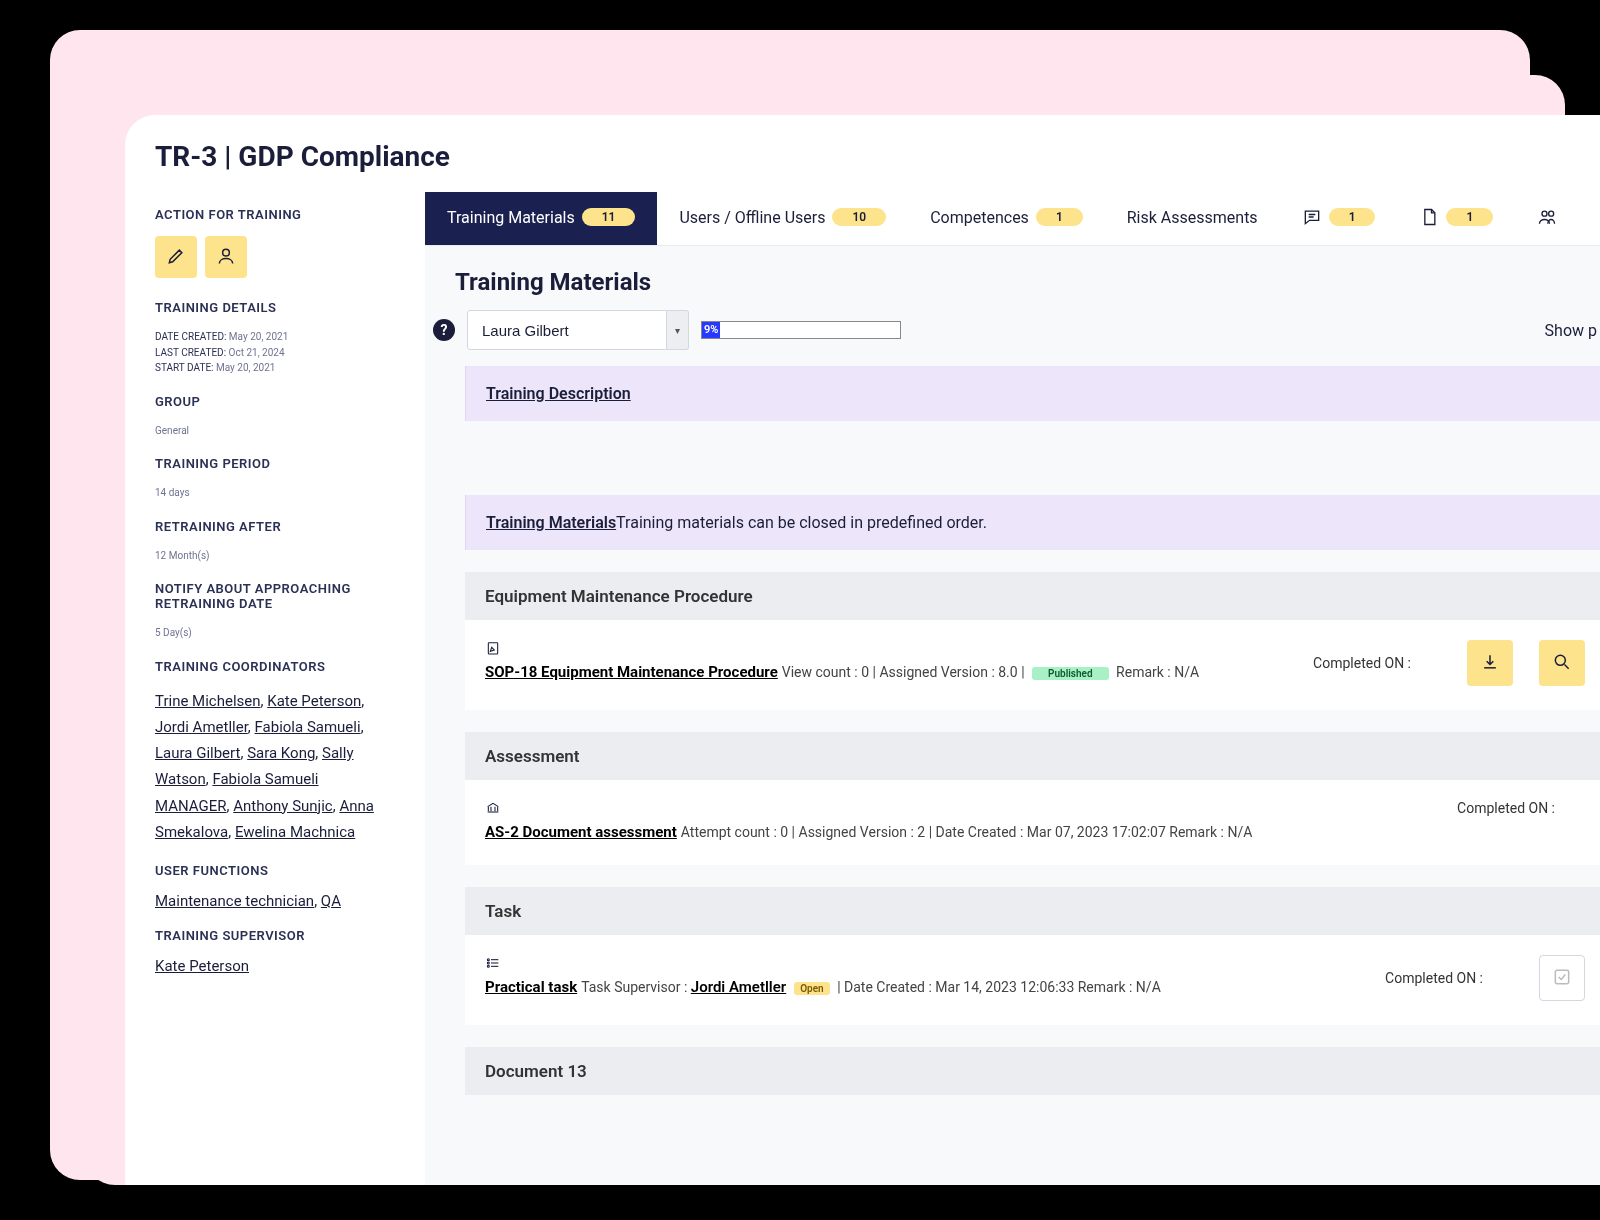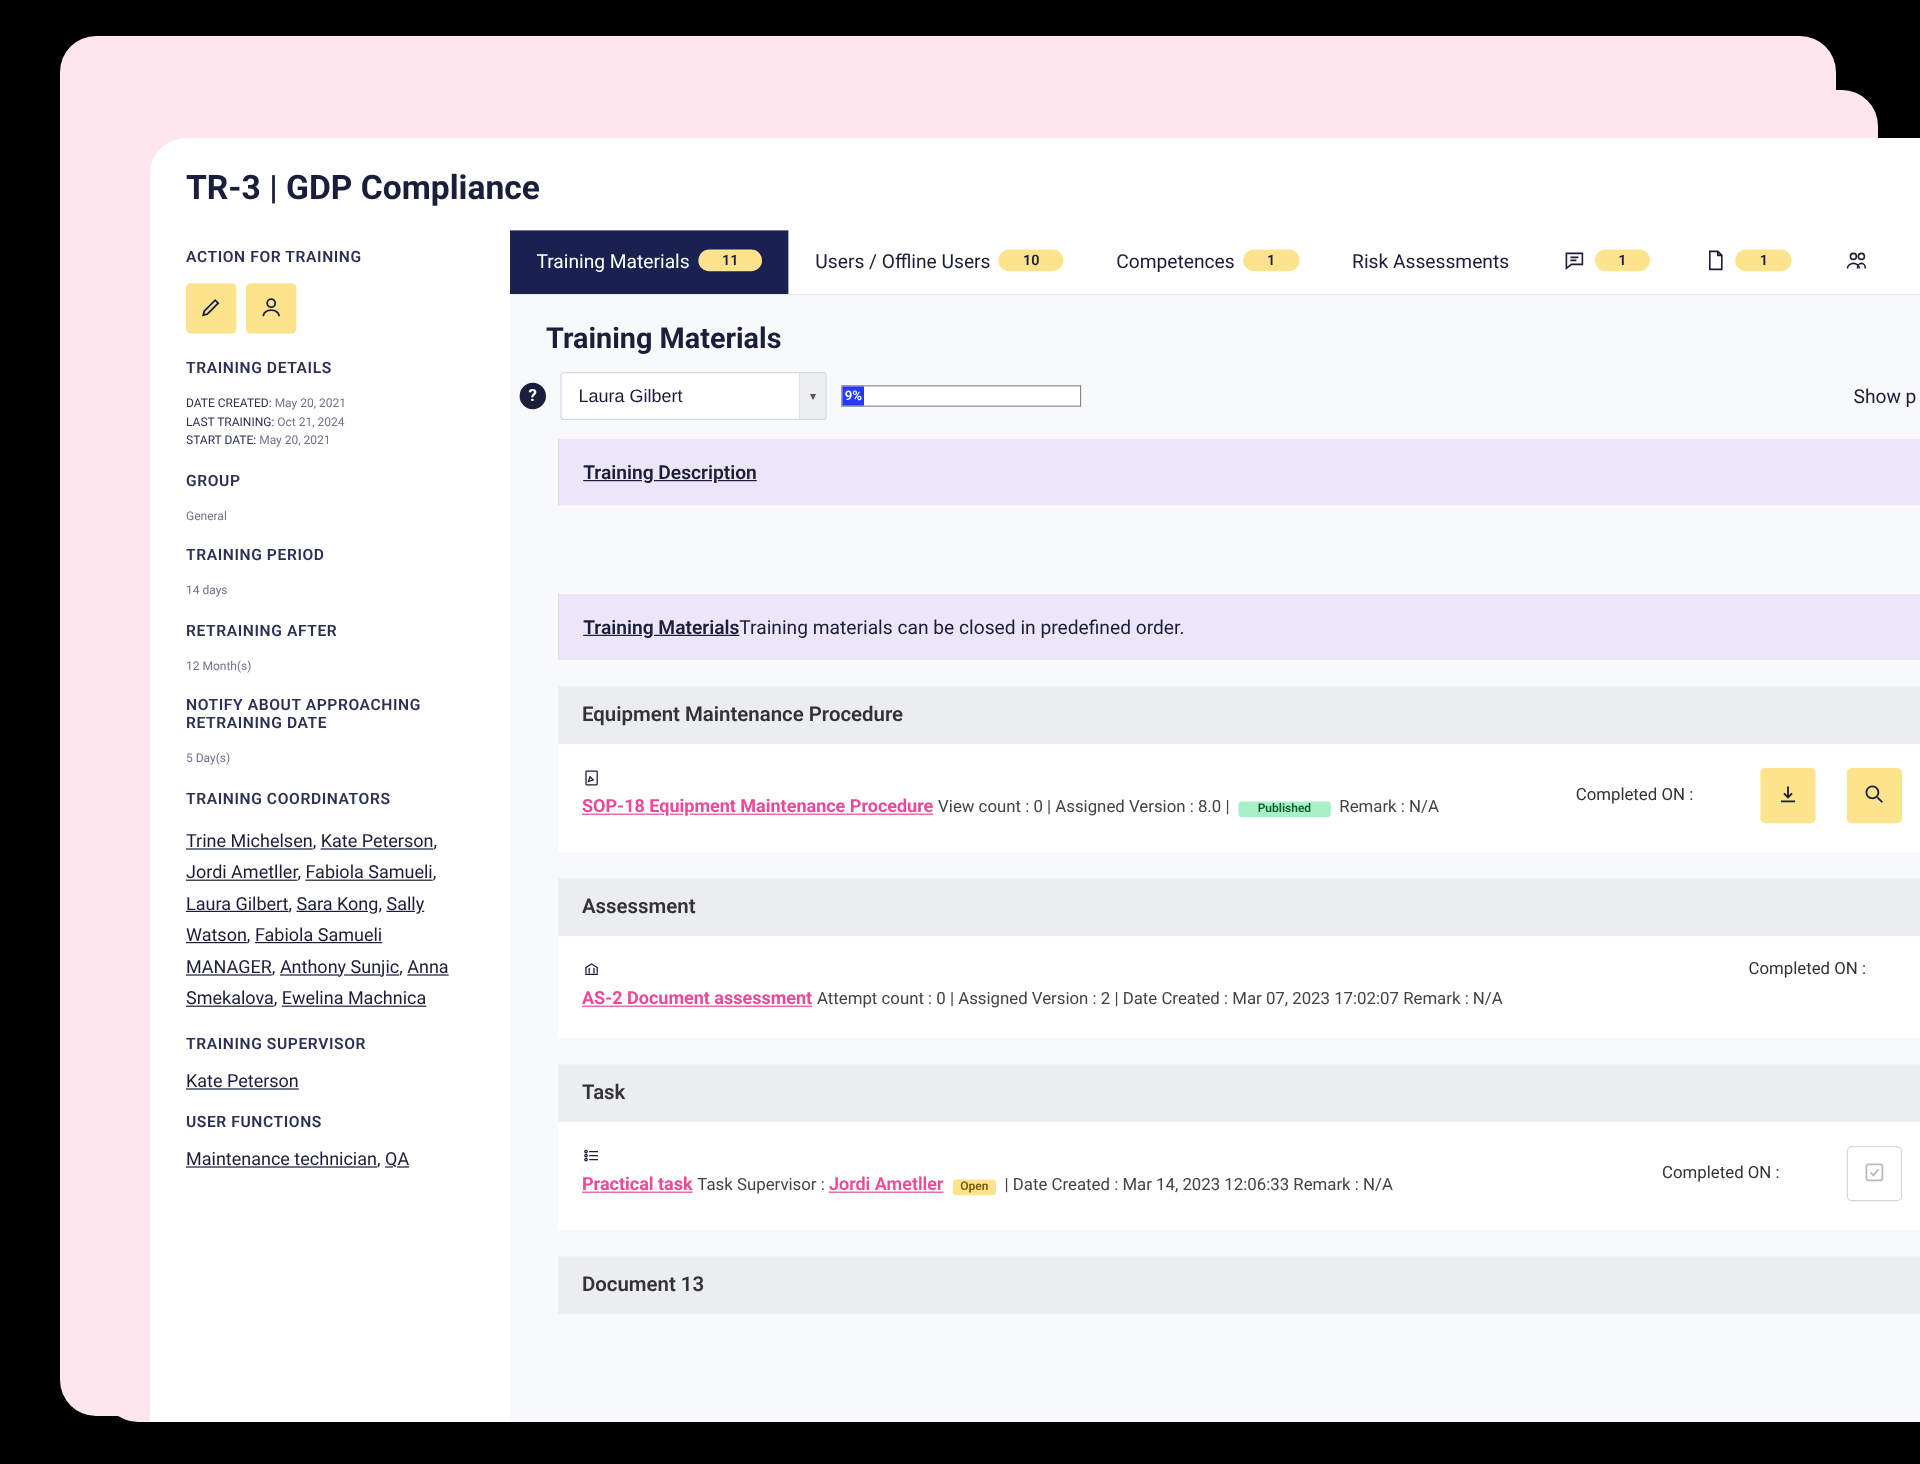--- a/index.html
+++ b/index.html
@@ -40,21 +40,21 @@
 .show-link { margin-left: auto; color: #1a1e3a; font-size: 16px; cursor: pointer; }
 .panel { padding: 0 0 0 40px; }
 .info-bar { background: #EDE5F9; border-left: 1px solid #e0d6f0; padding: 18px 20px; font-size: 16px; color: #1a1e3a; margin-top: 2px; }
 .info-bar .u { text-decoration: underline; font-weight: 600; }
 .info-bar.plain { background: transparent; border: none; height: 70px; }
 .cat-header { background: #ebedf0; padding: 14px 20px; font-size: 17px; font-weight: 600; color: #333; margin-top: 22px; }
 .item-card { background: #fff; padding: 20px 20px 24px; display: flex; align-items: flex-start; }
 .item-icon { width: 16px; height: 16px; margin-bottom: 6px; }
 .item-icon svg { width: 16px; height: 16px; stroke: #1a1e3a; fill: none; stroke-width: 1.6; }
 .item-body { flex: 1; }
-.item-title { font-size: 15px; font-weight: 700; text-decoration: underline; color: #ec4899; cursor: pointer; }
+.item-title { font-size: 15px; font-weight: 700; text-decoration: underline; color: #000000; cursor: pointer; }
 .item-meta { font-size: 14px; color: #444; display: inline; }
 .pill-pub { background: #a8f0c6; color: #0a5c2e; font-size: 10px; padding: 1px 16px; border-radius: 3px; margin: 0 4px; font-weight: 600; }
 .pill-open { background: #FDE38C; color: #7a5a00; font-size: 10px; padding: 1px 6px; border-radius: 3px; margin: 0 4px; font-weight: 600; }
 .item-right { display: flex; align-items: center; gap: 26px; }
 .completed { font-size: 14px; color: #333; margin-right: 30px; white-space: nowrap; }
 .sq-btn { width: 46px; height: 46px; background: #FDE38C; border: none; border-radius: 4px; cursor: pointer; display: flex; align-items: center; justify-content: center; }
 .sq-btn svg { width: 20px; height: 20px; stroke: #1a1e3a; fill: none; stroke-width: 1.8; }
 .sq-btn.ghost { background: #fff; border: 1px solid #d4d7e0; }
 .sq-btn.ghost svg { stroke: #bbb; }
 .coord-list a { color: #1a1e3a; }
@@ -81,21 +81,21 @@
           <span><svg viewBox="0 0 24 24">
                 <circle cx="12" cy="8" r="4"></circle>
                 <path d="M4 21c0-4 4-6 8-6s8 2 8 6"></path>
               </svg></span>
         </button>
       </div>
 
       <div class="sidebar-heading">TRAINING DETAILS</div>
       <div class="detail-block">
         <div class="detail-line"><span class="detail-label">DATE CREATED:</span> <span class="detail-val">May 20, 2021</span></div>
-        <div class="detail-line"><span class="detail-label">LAST TRAINING:</span> <span class="detail-val">Oct 21, 2024</span></div>
+        <div class="detail-line"><span class="detail-label">LAST CREATED:</span> <span class="detail-val">Oct 21, 2024</span></div>
         <div class="detail-line"><span class="detail-label">START DATE:</span> <span class="detail-val">May 20, 2021</span></div>
       </div>
 
       <div class="detail-block">
         <div class="sidebar-heading" style="margin-top:0">GROUP</div>
         <div class="detail-line detail-val">General</div>
       </div>
 
       <div class="detail-block">
         <div class="sidebar-heading" style="margin-top:0">TRAINING PERIOD</div>
@@ -111,27 +111,27 @@
         <div class="sidebar-heading" style="margin-top:0">NOTIFY ABOUT APPROACHING RETRAINING DATE</div>
         <div class="detail-line detail-val">5 Day(s)</div>
       </div>
 
       <div class="detail-block">
         <div class="sidebar-heading" style="margin-top:0">TRAINING COORDINATORS</div>
         <div class="coord-list" id="coord-list"><a class="link">Trine Michelsen</a>, <a class="link">Kate Peterson</a>, <a class="link">Jordi Ametller</a>, <a class="link">Fabiola Samueli</a>, <a class="link">Laura Gilbert</a>, <a class="link">Sara Kong</a>, <a class="link">Sally Watson</a>, <a class="link">Fabiola Samueli MANAGER</a>, <a class="link">Anthony Sunjic</a>, <a class="link">Anna Smekalova</a>, <a class="link">Ewelina Machnica</a></div>
       </div>
 
       <div class="detail-block">
+        <div class="sidebar-heading" style="margin-top:0">USER FUNCTIONS</div>
+        <div id="userfunc-list"><a class="link">Maintenance technician</a>, <a class="link">QA</a></div>
+      </div>
+
+      <div class="detail-block">
         <div class="sidebar-heading" style="margin-top:0">TRAINING SUPERVISOR</div>
         <a class="link">Kate Peterson</a>
-      </div>
-
-      <div class="detail-block">
-        <div class="sidebar-heading" style="margin-top:0">USER FUNCTIONS</div>
-        <div id="userfunc-list"><a class="link">Maintenance technician</a>, <a class="link">QA</a></div>
       </div>
     </aside>
 
     <div class="main">
       <div class="tabs" id="tabs-bar">
           <div class="tab active">
             <span>Training Materials</span>
             <span class="badge">11</span>
           </div>
           <div class="tab">

